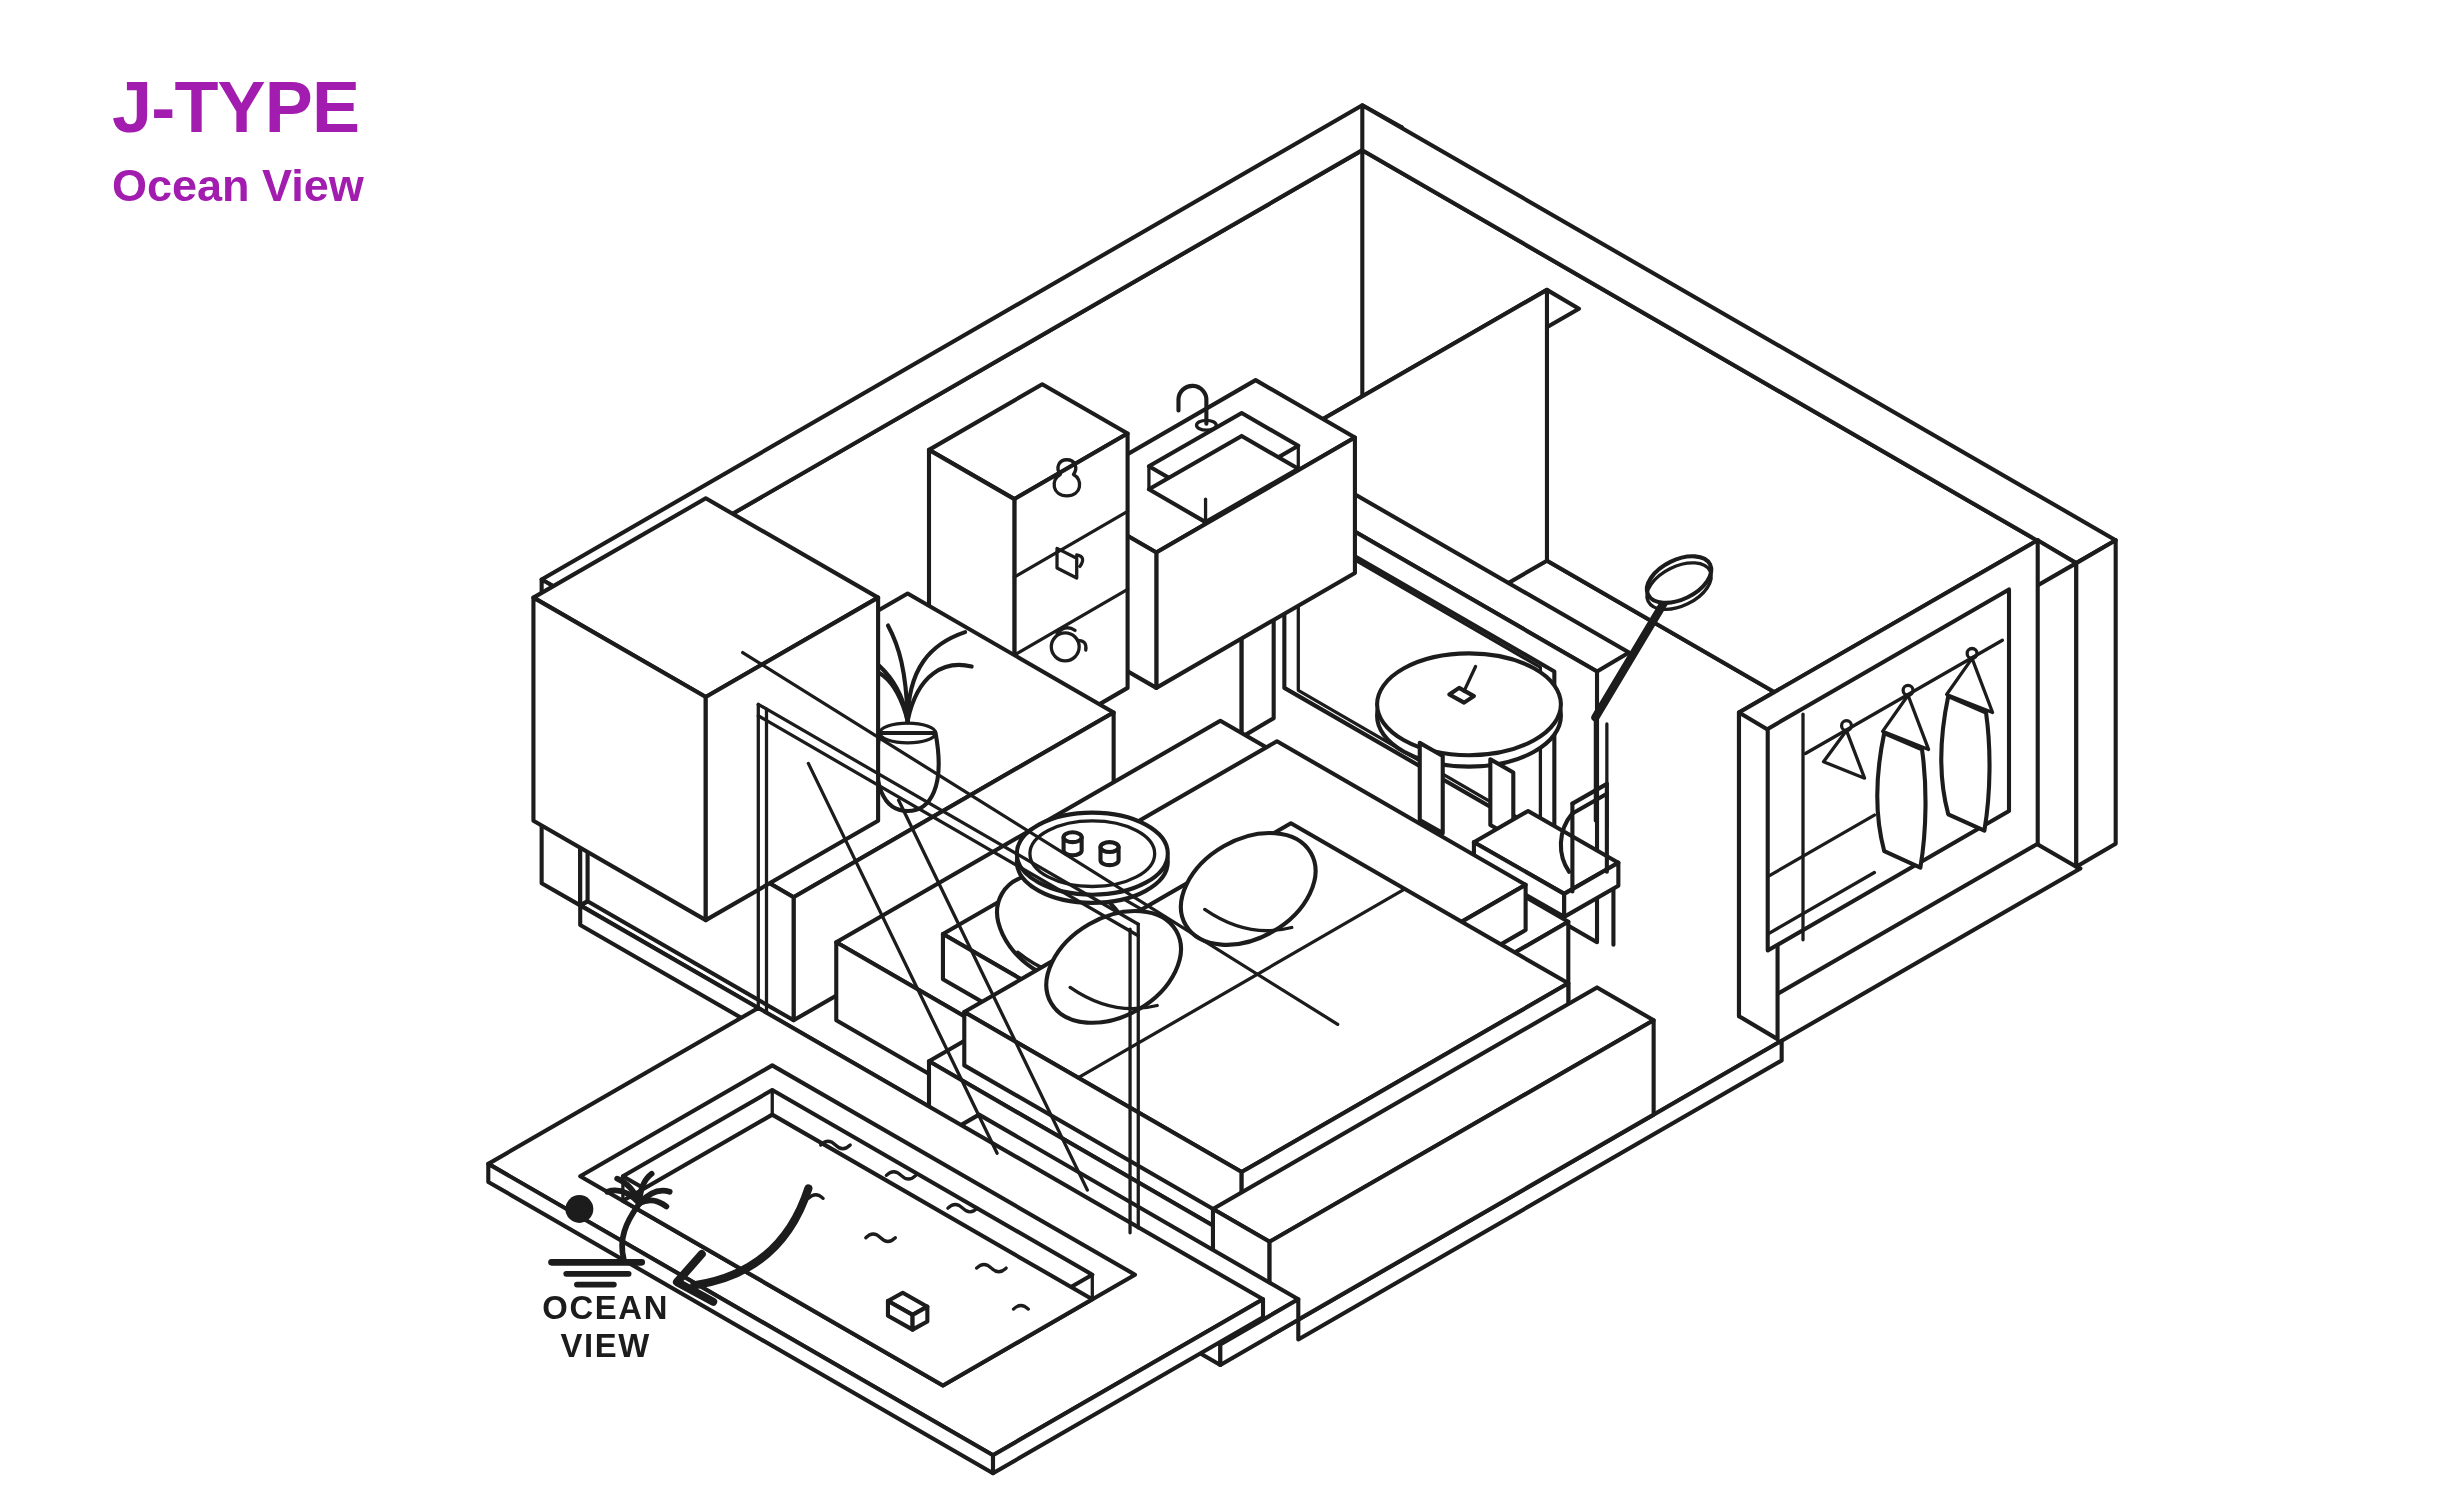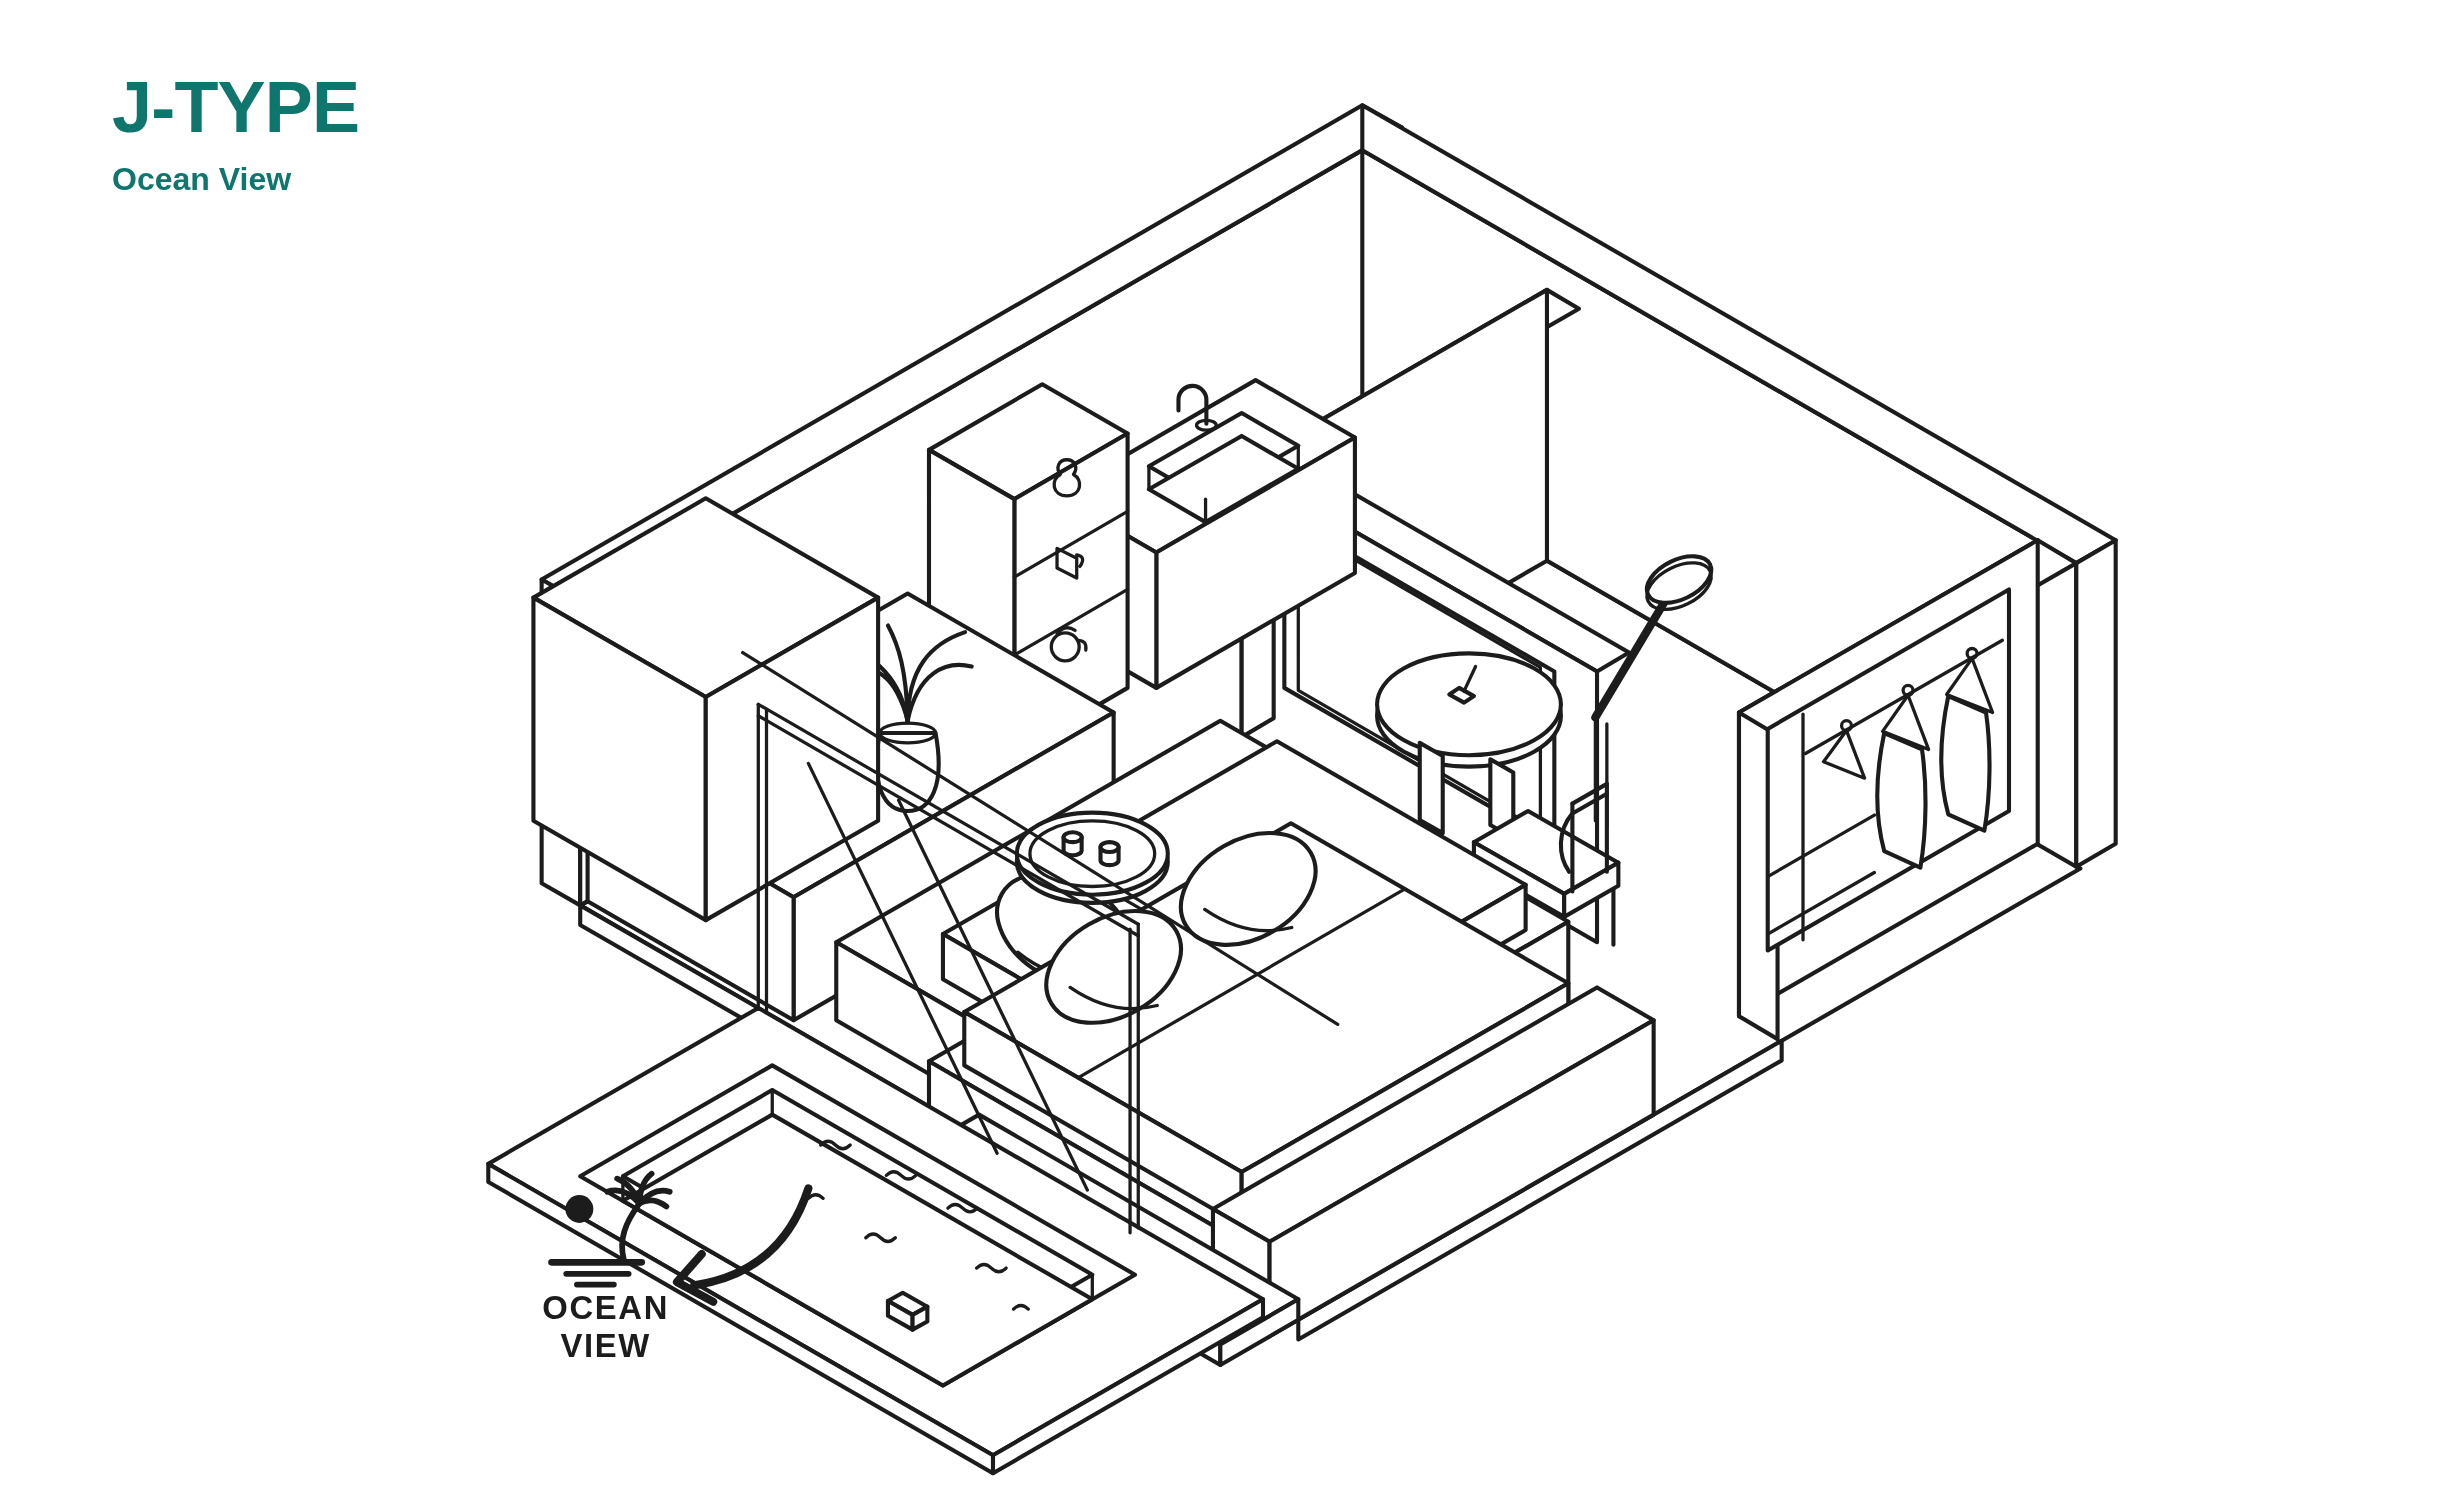--- a/index.html
+++ b/index.html
@@ -2,29 +2,29 @@
 <html style="font-size:13px"><head>
 <meta charset="utf-8">
 <style>
   html,body{margin:0;padding:0;background:#ffffff;}
   .canvas{
     position:relative;
     width:2462px;height:1512px;
     background:#ffffff;
     overflow:hidden;
     font-family:"Liberation Sans", sans-serif;
-    color:#0f766e;
+    color:#a21caf;
   }
   .title{
     position:absolute;left:112px;top:71px;
     font-size:72px;font-weight:800;letter-spacing:-0.8px;line-height:1;
   }
   .subtitle{
     position:absolute;left:112px;top:163px;
-    font-size:32px;font-weight:700;line-height:1;
+    font-size:45px;font-weight:700;line-height:1;
   }
   svg{position:absolute;left:0;top:0;}
   .fc{fill:#ffffff;stroke:#1c1c1c;stroke-width:5;stroke-linejoin:round;stroke-linecap:round;}
   .ln{fill:none;stroke:#1c1c1c;stroke-width:5;stroke-linejoin:round;stroke-linecap:round;}
   .thin{fill:none;stroke:#1c1c1c;stroke-width:4;stroke-linejoin:round;stroke-linecap:round;}
   .thick{fill:none;stroke:#1c1c1c;stroke-width:10;stroke-linejoin:round;stroke-linecap:round;}
   .blk{fill:#1c1c1c;stroke:none;}
   .lbl{font-family:"Liberation Sans",sans-serif;font-size:40px;font-weight:800;letter-spacing:2px;fill:#1c1c1c;text-anchor:middle;}
 </style>
 </head>

